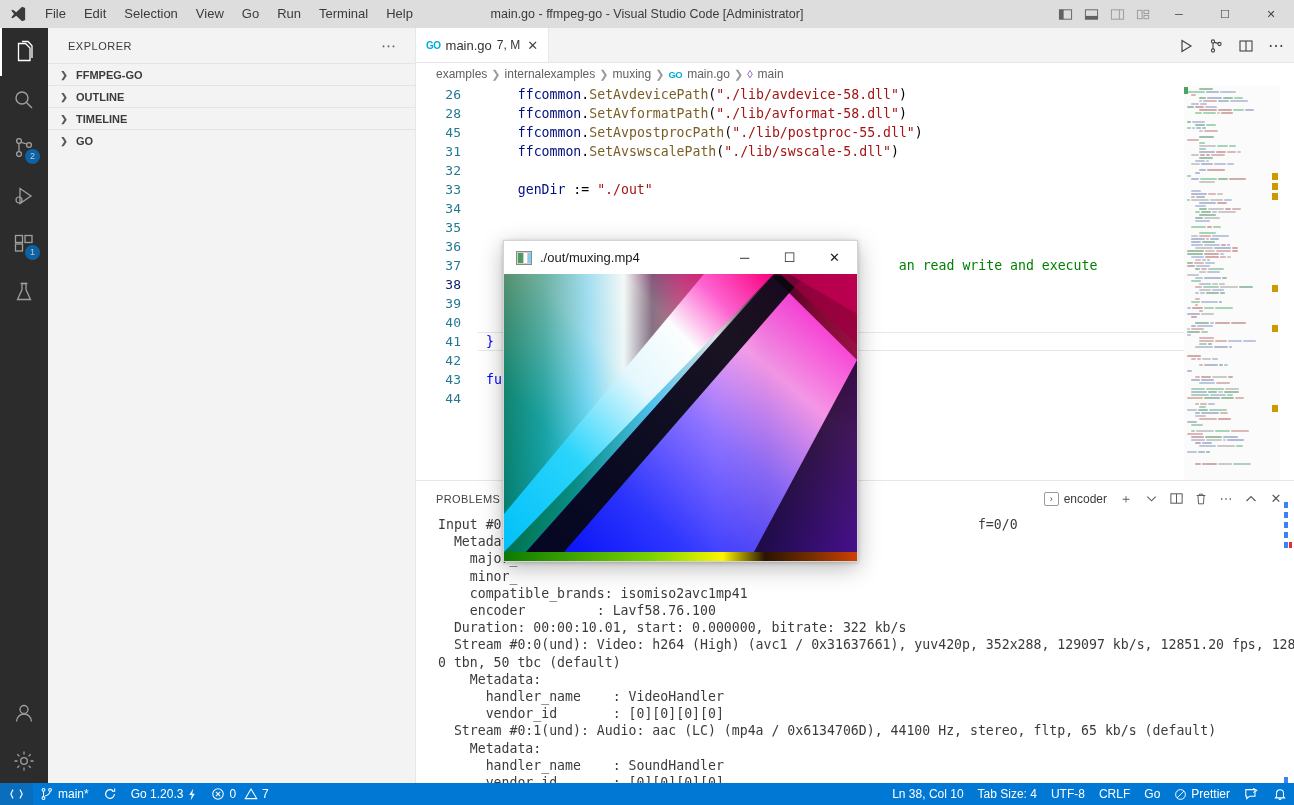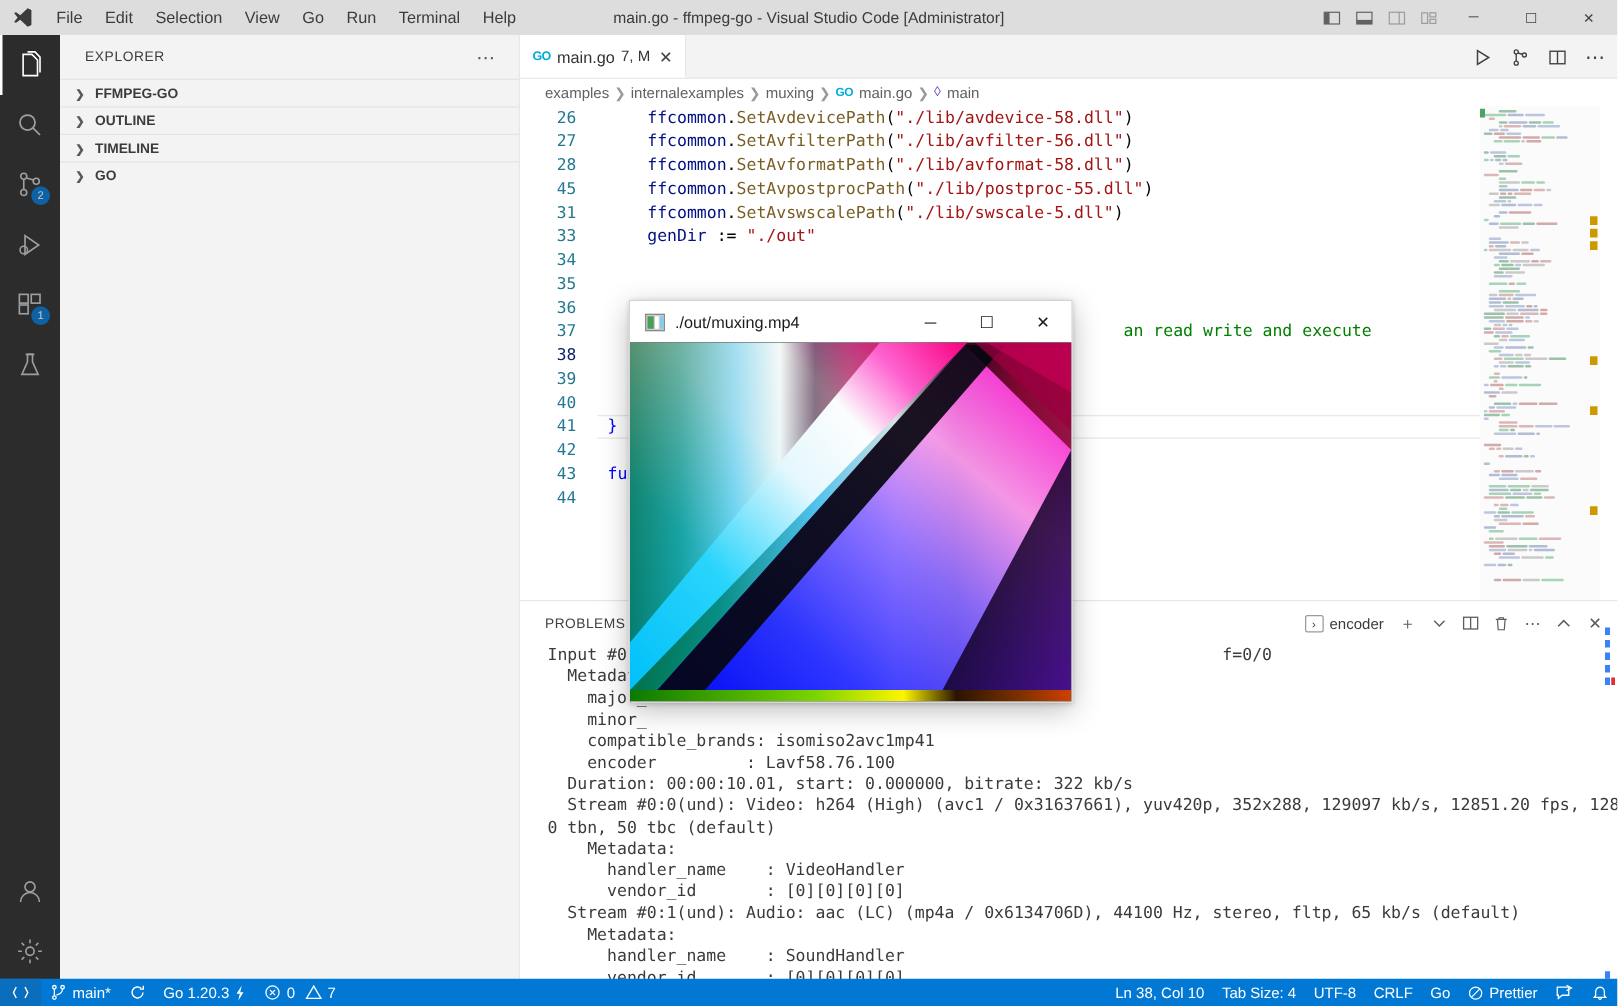--- a/index.html
+++ b/index.html
@@ -399,24 +399,24 @@
       <span class="bc-go">GO</span>
       <span class="bc-item">main.go</span>
       <span class="bc-sep">❯</span>
       <span class="bc-sym">◊</span>
       <span class="bc-item">main</span>
     </div>
 
     <div class="codearea">
       <div class="codelines" id="code-lines">
           <div class="cline"><div class="lnum">26</div><div class="ctext"><span class="k-plain">    </span><span class="k-id">ffcommon</span><span class="k-punct">.</span><span class="k-fn">SetAvdevicePath</span><span class="k-punct">(</span><span class="k-str">"./lib/avdevice-58.dll"</span><span class="k-punct">)</span></div></div>
-          <div class="cline"><div class="lnum">27</div><div class="ctext"><span class="k-plain">    </span><span class="k-id">ffcommon</span><span class="k-punct">.</span><span class="k-fn">SetAvfilterPath</span><span class="k-punct">(</span><span class="k-str">"./lib/avfilter-56.dll"</span><span class="k-punct">)</span></div></div>
           <div class="cline"><div class="lnum">28</div><div class="ctext"><span class="k-plain">    </span><span class="k-id">ffcommon</span><span class="k-punct">.</span><span class="k-fn">SetAvformatPath</span><span class="k-punct">(</span><span class="k-str">"./lib/avformat-58.dll"</span><span class="k-punct">)</span></div></div>
           <div class="cline"><div class="lnum">45</div><div class="ctext"><span class="k-plain">    </span><span class="k-id">ffcommon</span><span class="k-punct">.</span><span class="k-fn">SetAvpostprocPath</span><span class="k-punct">(</span><span class="k-str">"./lib/postproc-55.dll"</span><span class="k-punct">)</span></div></div>
           <div class="cline"><div class="lnum">31</div><div class="ctext"><span class="k-plain">    </span><span class="k-id">ffcommon</span><span class="k-punct">.</span><span class="k-fn">SetAvswscalePath</span><span class="k-punct">(</span><span class="k-str">"./lib/swscale-5.dll"</span><span class="k-punct">)</span></div></div>
+          <div class="cline"><div class="lnum">32</div><div class="ctext"></div></div>
           <div class="cline"><div class="lnum">33</div><div class="ctext"><span class="k-plain">    </span><span class="k-id">genDir</span><span class="k-punct"> := </span><span class="k-str">"./out"</span></div></div>
           <div class="cline"><div class="lnum">34</div><div class="ctext"></div></div>
           <div class="cline"><div class="lnum">35</div><div class="ctext"></div></div>
           <div class="cline"><div class="lnum">36</div><div class="ctext"></div></div>
           <div class="cline"><div class="lnum">37</div><div class="ctext"><span class="k-plain">                                                    </span><span class="k-cm">an read write and execute</span></div></div>
           <div class="cline"><div class="lnum cur">38</div><div class="ctext"></div></div>
           <div class="cline"><div class="lnum">39</div><div class="ctext"></div></div>
           <div class="cline"><div class="lnum">40</div><div class="ctext"></div></div>
           <div class="cline"><div class="lnum">41</div><div class="ctext"><span class="k-pkg">}</span></div></div>
           <div class="cline"><div class="lnum">42</div><div class="ctext"></div></div>

